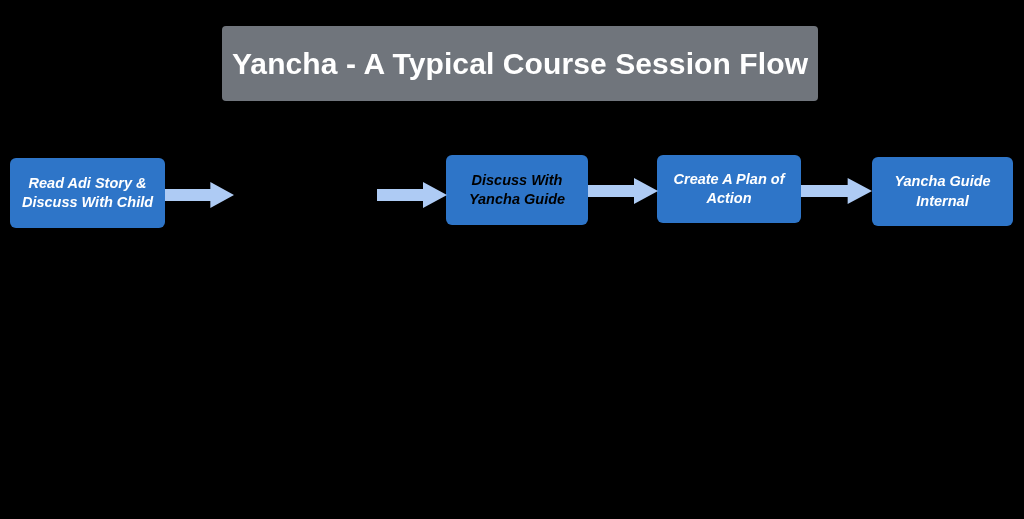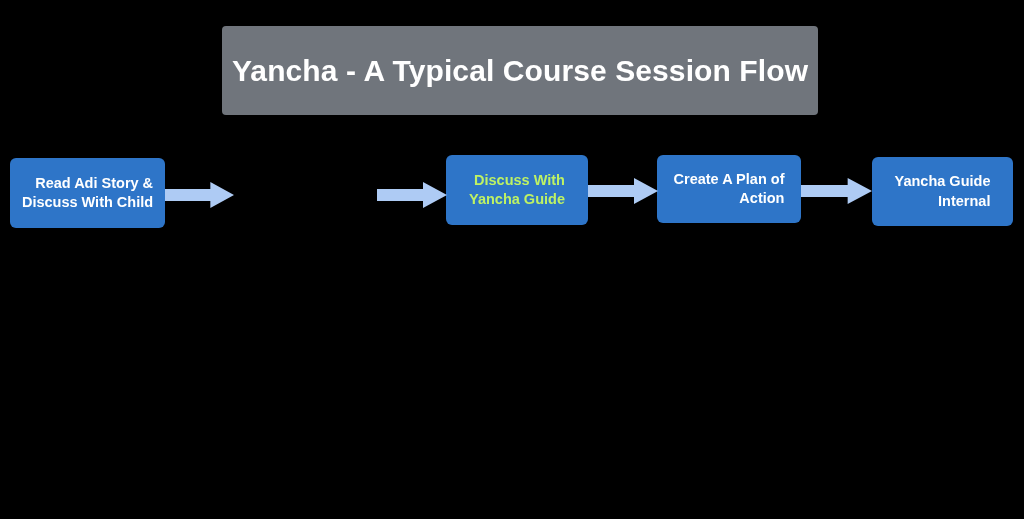--- a/index.html
+++ b/index.html
@@ -20,21 +20,21 @@
     top: 0;
     width: 1024px;
     height: 519px;
     background: #000000;
   }
   .title-bar {
     position: absolute;
     left: 222px;
     top: 26px;
     width: 596px;
-    height: 89px;
+    height: 75px;
     background: #70757c;
     border-radius: 4px;
     display: flex;
     align-items: center;
     justify-content: center;
   }
   .title-text {
     color: #ffffff;
     font-family: "Liberation Sans", sans-serif;
     font-size: 30px;
@@ -52,22 +52,23 @@
     align-items: center;
     justify-content: center;
     box-sizing: border-box;
     padding: 4px 8px;
   }
   .flow-node-label {
     color: #ffffff;
     font-family: "Liberation Sans", sans-serif;
     font-size: 14.5px;
     font-weight: bold;
+    font-style: italic;
     line-height: 1.32;
-    text-align: right;
+    text-align: center;
     white-space: pre-line;
   }
   .flow-arrow {
     position: absolute;
     display: block;
   }
   .flow-arrow svg {
     display: block;
     width: 100%;
     height: 100%;
@@ -82,21 +83,21 @@
     <div class="title-text" style="color: rgb(255, 255, 255);">Yancha - A Typical Course Session Flow</div>
   </div>
 
   <div class="flow-node" id="node-0" style="left: 10px; top: 158px; width: 155px; height: 70px; background: rgb(46, 117, 200);">
     <div class="flow-node-label" style="color: rgb(255, 255, 255);">Read Adi Story &amp;
 Discuss With Child</div>
   </div>
 
 
   <div class="flow-node" id="node-2" style="left: 446px; top: 155px; width: 142px; height: 70px; background: rgb(46, 117, 200);">
-    <div class="flow-node-label" style="color: #bef264;">Discuss With
+    <div class="flow-node-label" style="color: #000000;">Discuss With
 Yancha Guide</div>
   </div>
 
   <div class="flow-node" id="node-3" style="left: 657px; top: 155px; width: 144px; height: 68px; background: rgb(46, 117, 200);">
     <div class="flow-node-label" style="color: rgb(255, 255, 255);">Create A Plan of
 Action</div>
   </div>
 
   <div class="flow-node" id="node-4" style="left: 872px; top: 157px; width: 141px; height: 69px; background: rgb(46, 117, 200);">
     <div class="flow-node-label" style="color: rgb(255, 255, 255);">Yancha Guide

